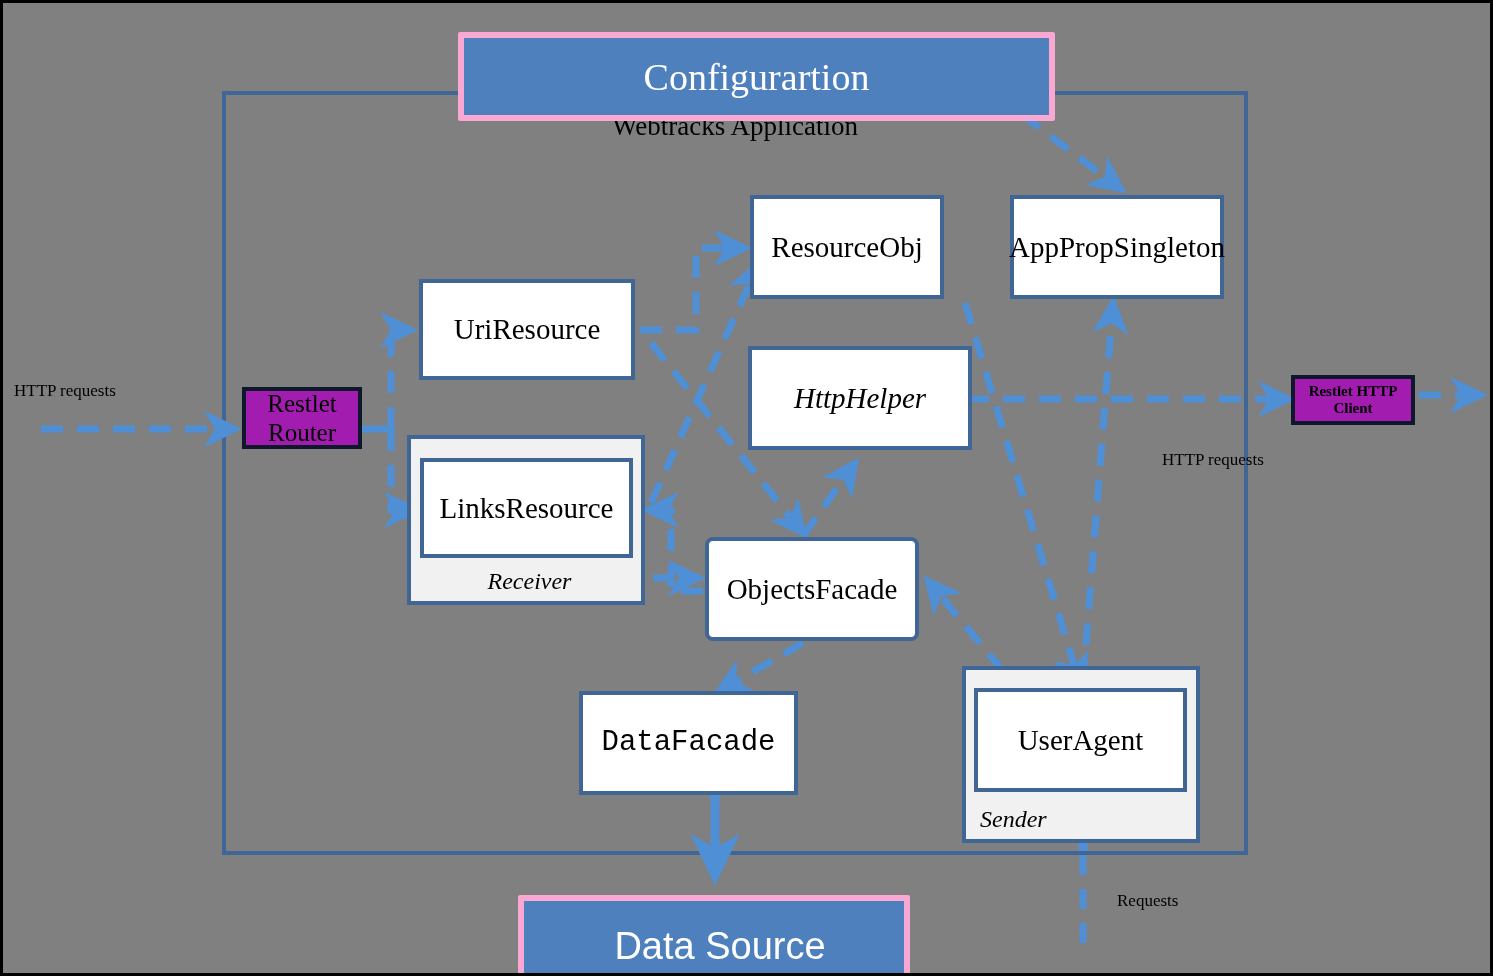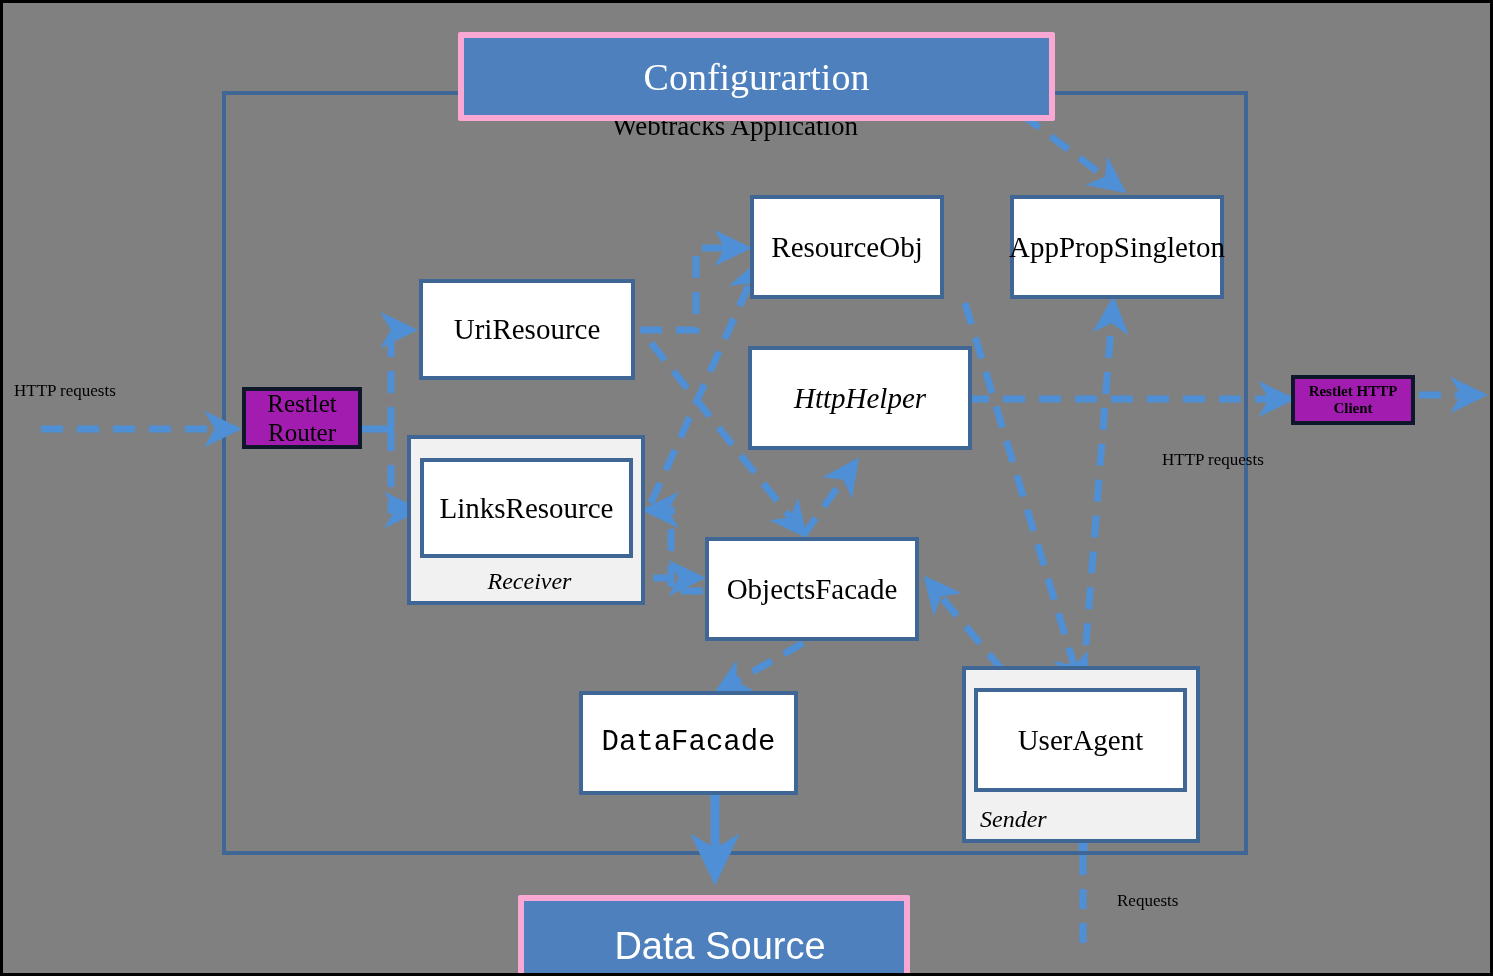--- a/index.html
+++ b/index.html
@@ -218,21 +218,21 @@
 
   <div class="node box-white" style="left:745px; top:343px; width:224px; height:104px;font-style:italic;">
     <span>HttpHelper</span>
   </div>
 
   <div class="node box-white" style="left:1007px; top:192px; width:214px; height:104px; flex-direction:row;">
     <span>AppProp</span>
     <span>Singleton</span>
   </div>
 
-  <div class="node box-white" style="left:702px; top:534px; width:214px; height:104px;">
+  <div class="node box-white" style="left:702px; top:534px; width:214px; height:104px;border-radius:8px;">
     <span>ObjectsFacade</span>
   </div>
 
   <div class="node box-white" style="left:576px; top:688px; width:219px; height:104px;font-family:Liberation Mono, monospace;">
     <span>DataFacade</span>
   </div>
 
   <div class="node box-white" style="left:971px; top:685px; width:213px; height:104px;">
     <span>UserAgent</span>
   </div>

